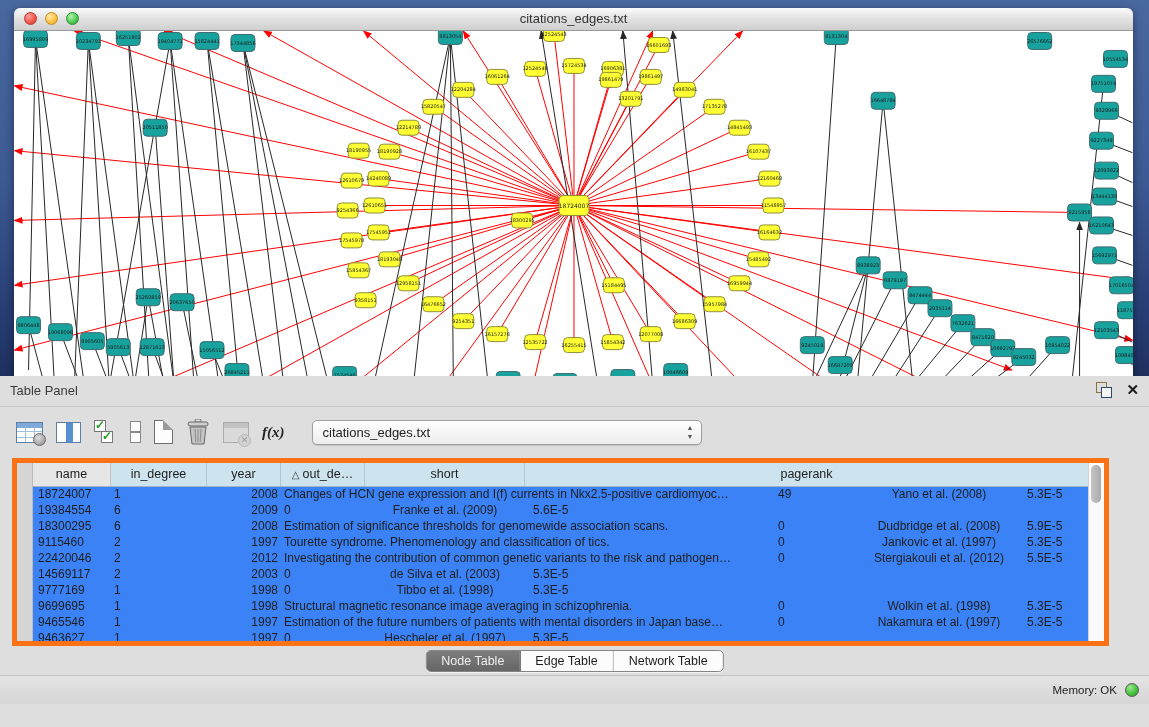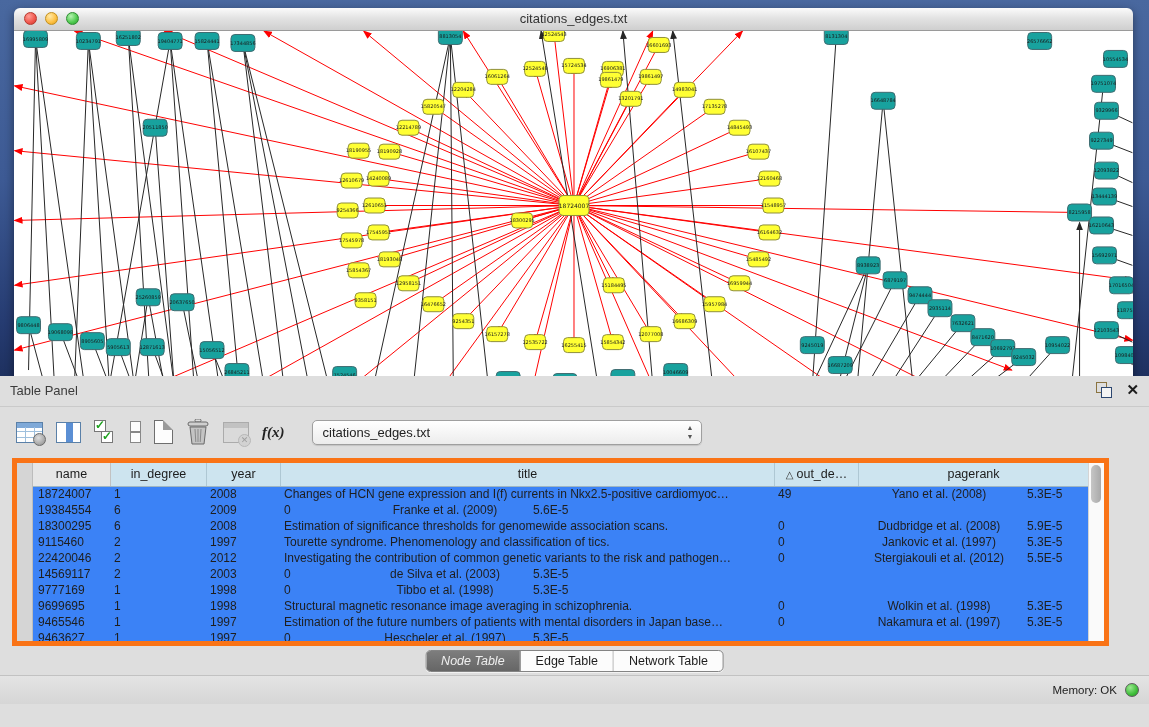--- a/index.html
+++ b/index.html
@@ -73,32 +73,32 @@
   .thead{position:absolute;left:16px;top:0;right:15px;height:23px;display:flex;
     border-bottom:1px solid #9fb6c2;}
   .hc{box-sizing:border-box;height:23px;line-height:23px;text-align:center;font-size:12.5px;color:#1c1c1c;
     background:#cde4ef;border-right:1px solid #aec7d3;overflow:hidden;white-space:nowrap;}
   .hc.gray{background:#e6e6e6;border-right:1px solid #c2c2c2;}
   .sort-tri{font-size:10px;margin-right:3px;color:#333;}
   .c0{width:78px}.c1{width:96px}.c2{width:74px}.c3{width:494px}.c4{width:84px}.c5{width:160px}.c6{flex:1}
   .tbody{position:absolute;left:16px;top:23px;right:15px;bottom:0;}
   .tr{display:flex;height:16px;line-height:16px;}
   .td{box-sizing:border-box;font-size:12px;color:#1e1e1e;white-space:nowrap;overflow:hidden;padding:0 3px;}
-  .td.c0{padding-left:5px}.td.c2{text-align:left}.td.c5{text-align:center}.td.c6{padding-left:8px}
+  .td.c0{padding-left:5px}.td.c2{text-align:right}.td.c5{text-align:center}.td.c6{padding-left:8px}
   .vscroll{position:absolute;right:0;top:0;bottom:0;width:15px;background:#fafafa;border-left:1px solid #d4d4d4;}
   .thumb{position:absolute;left:2px;top:2px;width:10px;height:38px;border-radius:5px;
     background:linear-gradient(90deg,#c6c6c6,#a9a9a9);}
 
   
   .tabs{position:absolute;left:50%;transform:translateX(-50%);top:274px;display:flex;height:20px;
     border:1px solid #848484;border-radius:5px;overflow:hidden;background:#fcfcfc;
     box-shadow:0 1px 0 rgba(255,255,255,.6);}
   .seg{padding:0 15px;line-height:20px;font-size:12.5px;color:#1d1d1d;border-right:1px solid #b9b9b9;}
   .seg:last-child{border-right:none;}
-  .seg.active{background:linear-gradient(180deg,#7d7d7d,#666);color:#efefef;border-right:1px solid #5c5c5c;font-style:italic;}
+  .seg.active{background:linear-gradient(180deg,#7d7d7d,#666);color:#efefef;border-right:1px solid #5c5c5c;}
 
   
   .statusbar{position:absolute;left:0;right:0;top:299px;height:28px;border-top:1px solid #c2c2c2;
     background:linear-gradient(180deg,#e4e4e4,#d6d6d6);}
   .mem{position:absolute;right:32px;top:0;line-height:28px;font-size:11.5px;color:#222;}
   .memdot{position:absolute;right:10px;top:7px;width:14px;height:14px;border-radius:50%;
     background:radial-gradient(circle at 35% 30%,#9ae88f,#3fbf3a 60%,#2a9427);border:1px solid #5c5c5c;box-sizing:border-box;}
 </style>
 </head>
 <body>
@@ -502,22 +502,22 @@
         <span class="stepper">▲<br>▼</span>
       </span>
     </div>
 
     <div class="table-wrap">
       <div class="gutter"></div>
       <div class="thead">
         <span class="hc gray c0">name</span>
         <span class="hc c1">in_degree</span>
         <span class="hc c2">year</span>
-        <span class="hc c3">title</span>
         <span class="hc c4"><span class="sort-tri">△</span><span>out_de…</span></span>
+        <span class="hc c5">short</span>
         <span class="hc c6">pagerank</span>
       </div>
       <div class="tbody">
           <div class="tr">
             <span class="td c0">18724007</span>
             <span class="td c1">1</span>
             <span class="td c2">2008</span>
             <span class="td c3">Changes of HCN gene expression and I(f) currents in Nkx2.5-positive cardiomyoc…</span>
             <span class="td c4">49</span>
             <span class="td c5">Yano et al. (2008)</span>

